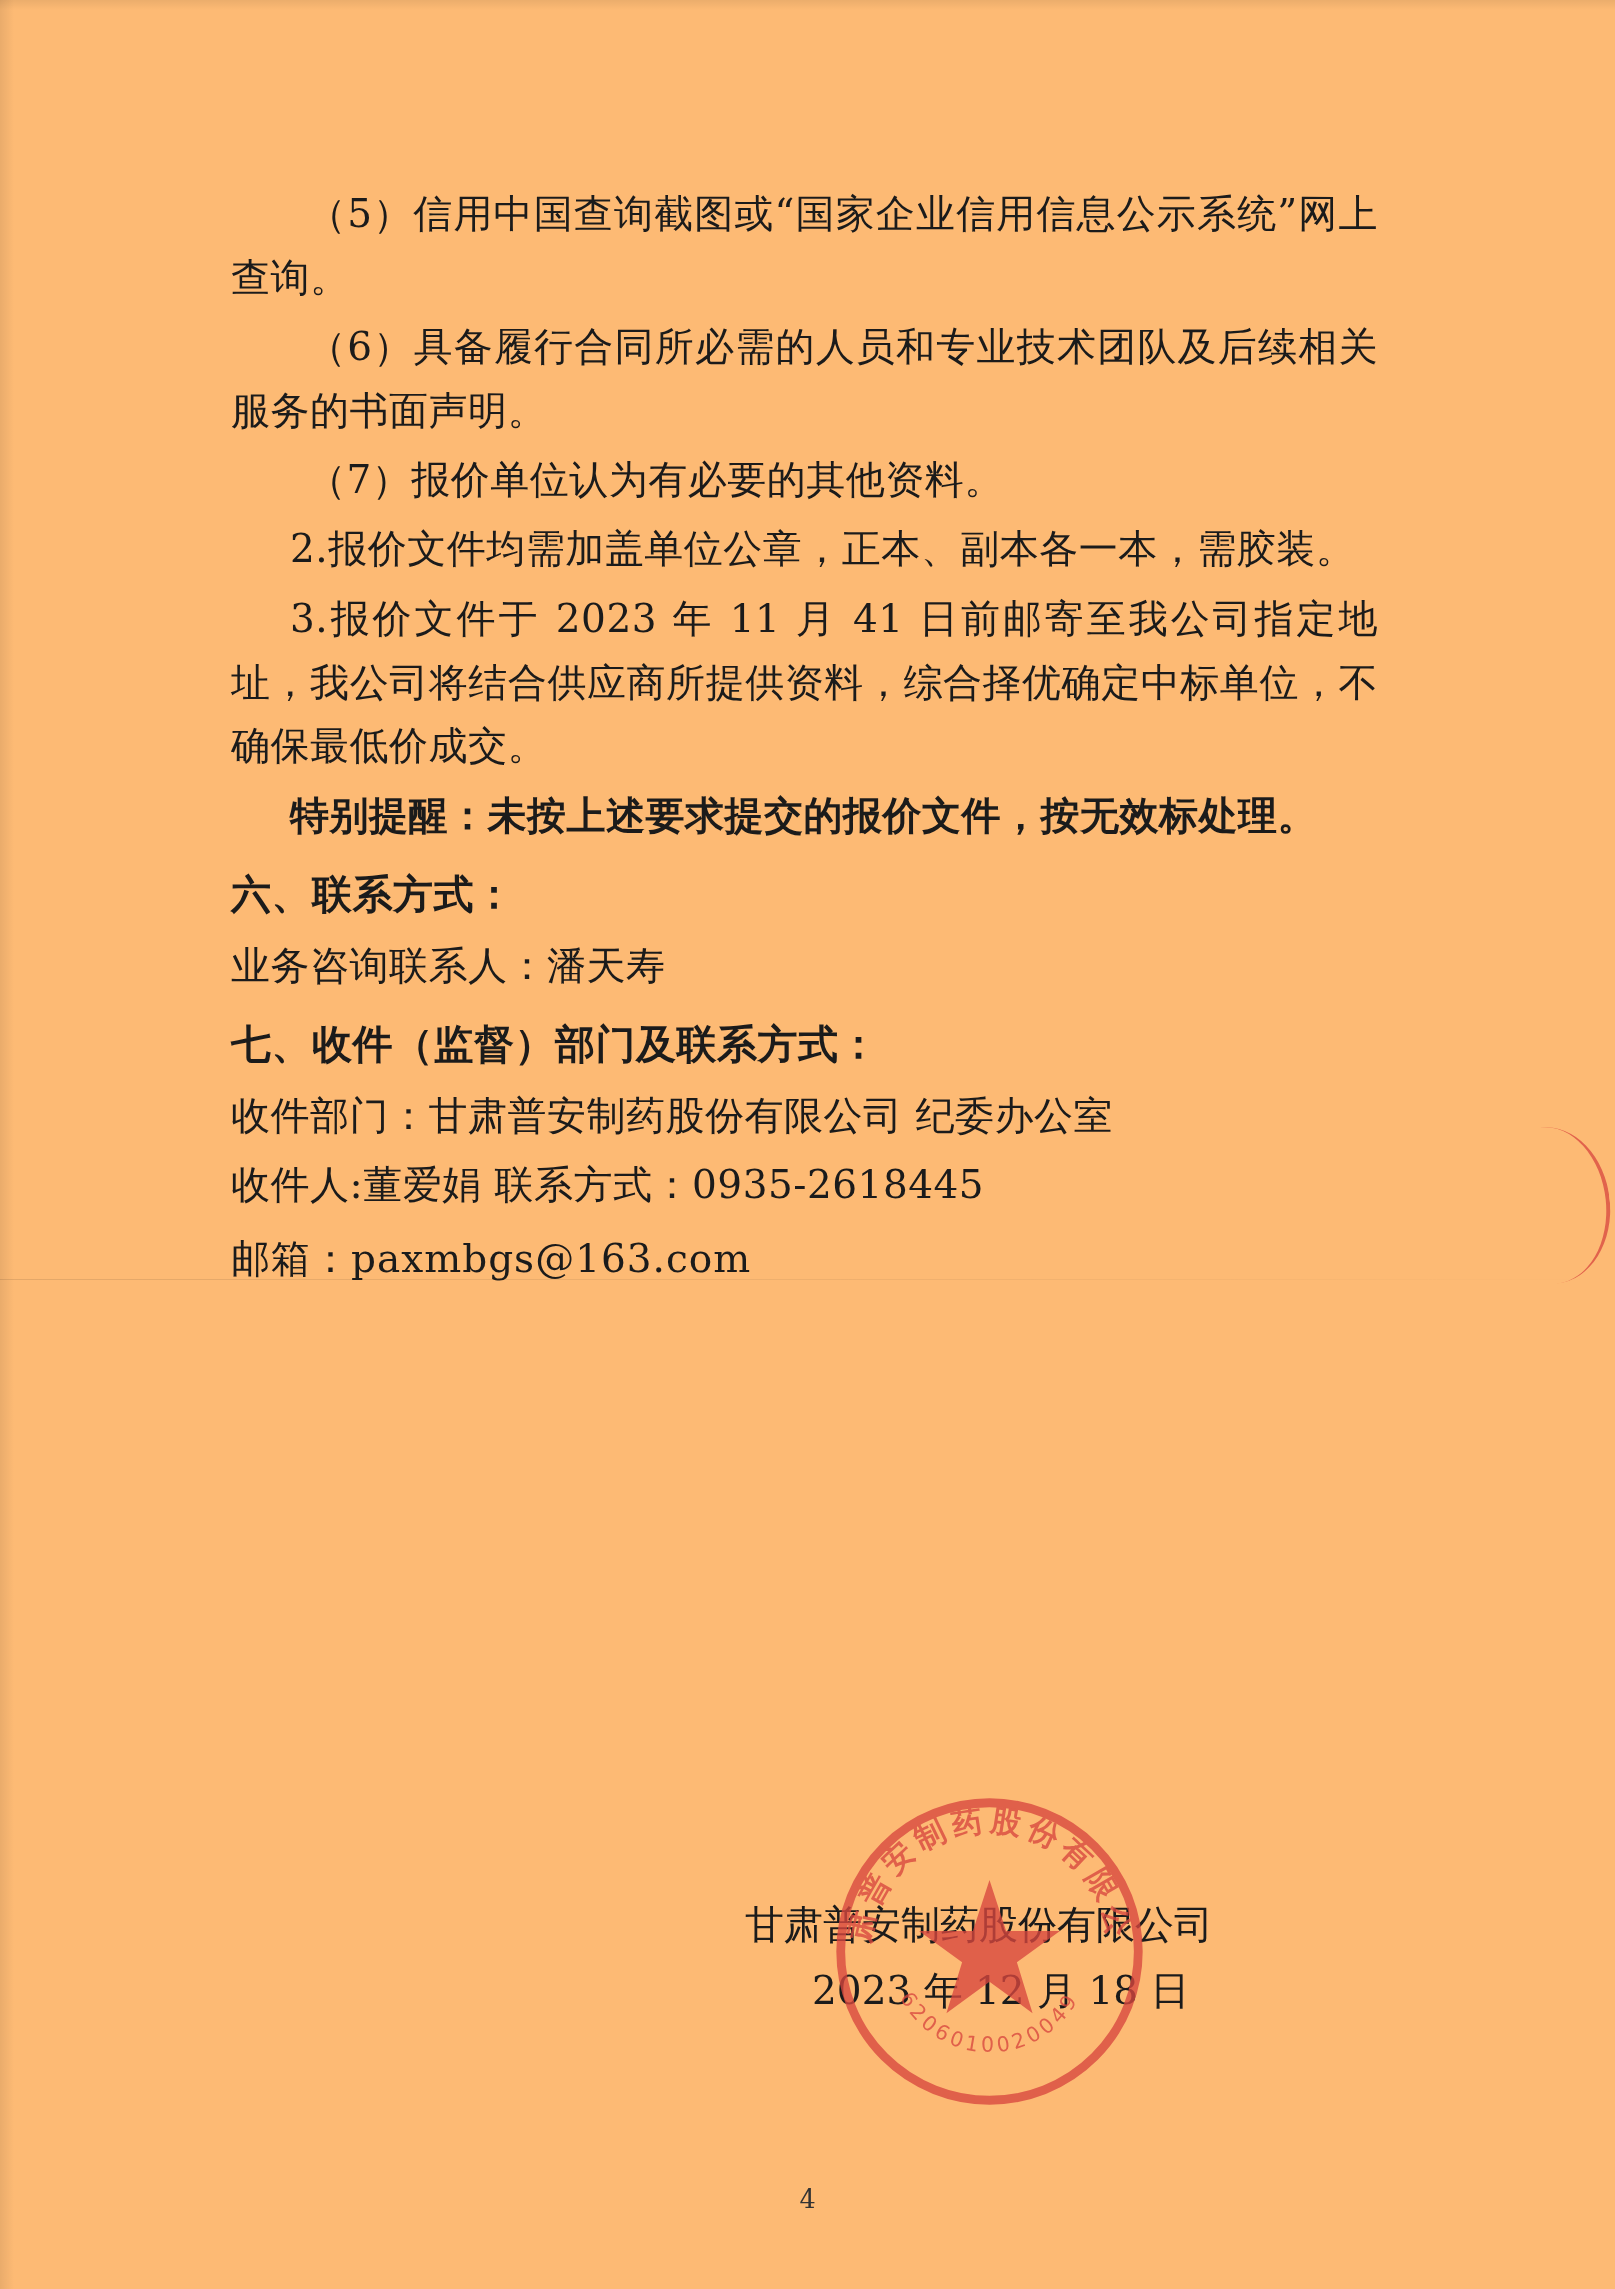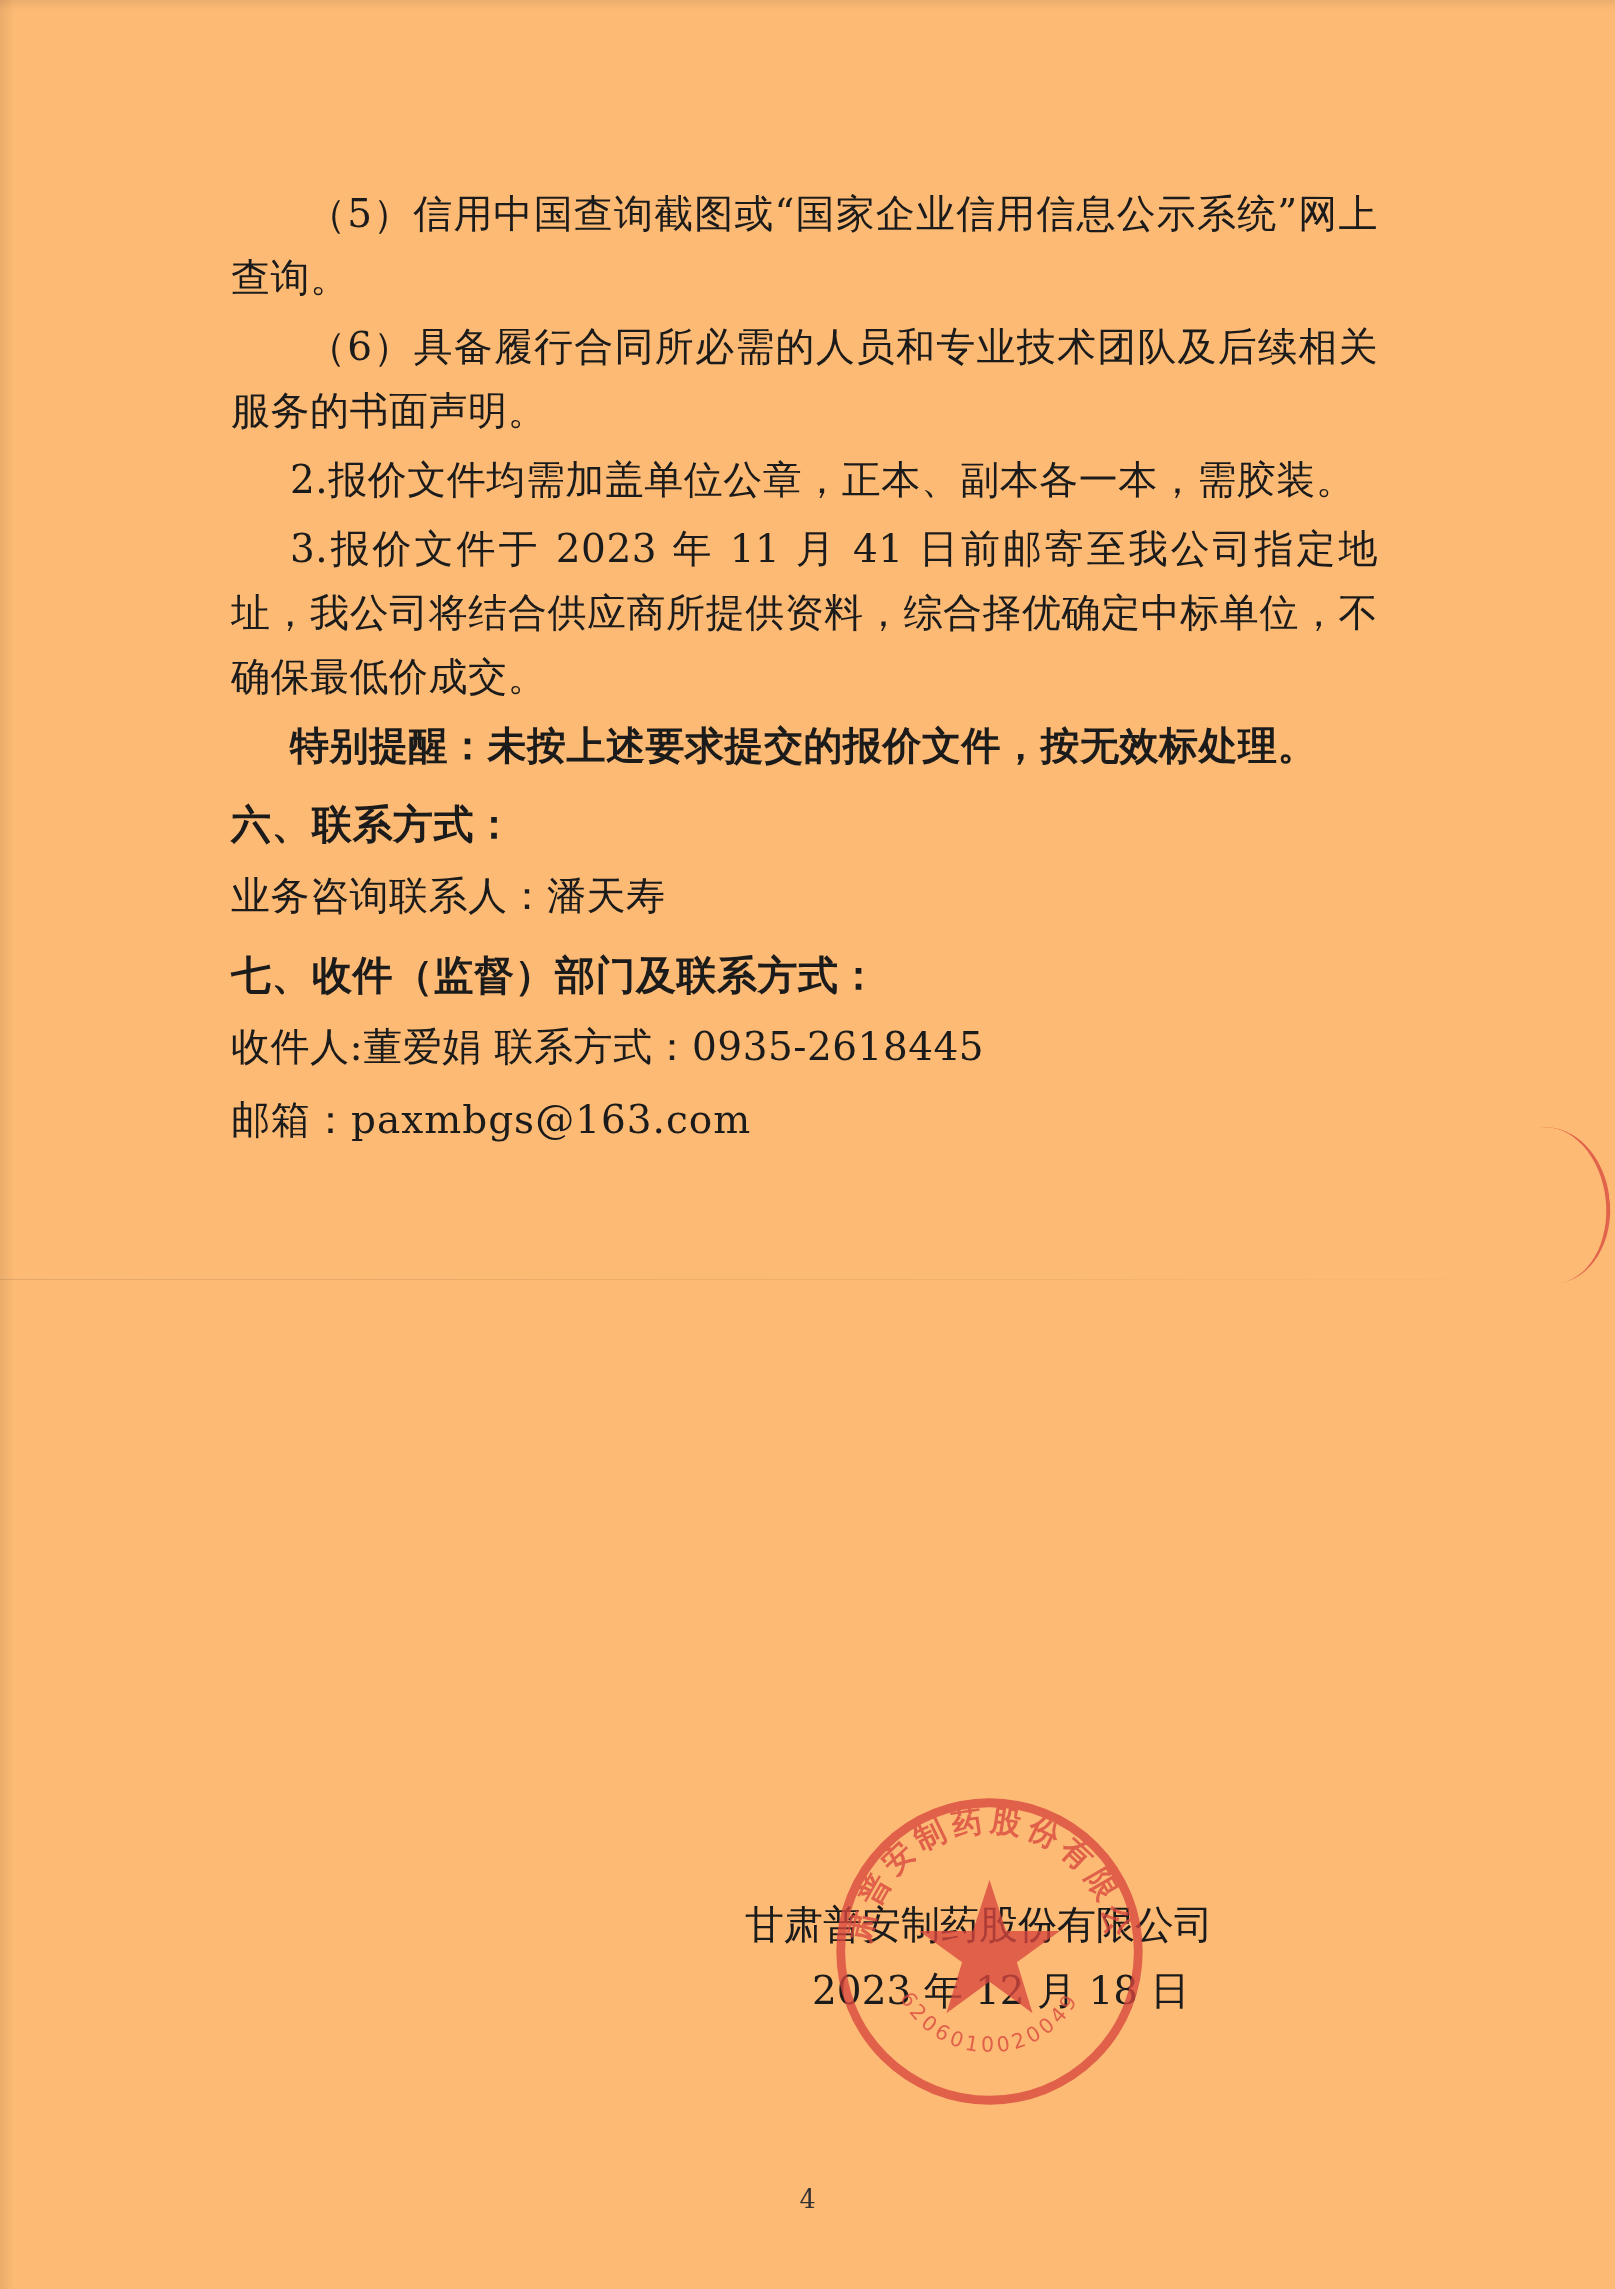--- a/index.html
+++ b/index.html
@@ -151,34 +151,36 @@
 
   <div class="edge-shadow-left"></div>
   <div class="edge-shadow-top"></div>
 
   <div class="content">
 
     <p class="indent">（5）信用中国查询截图或“国家企业信用信息公示系统”网上查询。</p>
 
     <p class="indent">（6）具备履行合同所必需的人员和专业技术团队及后续相关服务的书面声明。</p>
 
+    <p class="indent">（7）报价单位认为有必要的其他资料。</p>
 
     <p class="indent-sm">2.报价文件均需加盖单位公章，正本、副本各一本，需胶装。</p>
 
     <p class="indent-sm">3.报价文件于 2023 年 11 月 41 日前邮寄至我公司指定地址，我公司将结合供应商所提供资料，综合择优确定中标单位，不确保最低价成交。</p>
 
     <p class="indent-sm"><span class="bold">特别提醒：</span><span class="bold">未按上述要求提交的报价文件，按无效标处理。</span></p>
 
     <p class="heading">六、联系方式：</p>
 
     <p class="sub-line">业务咨询联系人：潘天寿</p>
 
 
     <p class="heading">七、收件（监督）部门及联系方式：</p>
 
+    <p class="sub-line">收件部门：甘肃普安制药股份有限公司  纪委办公室</p>
 
     <p class="sub-line">收件人:董爱娟    联系方式：0935-2618445</p>
 
 
     <p class="sub-line gap-top mono-ascii">邮箱：paxmbgs@163.com</p>
 
   </div>
 
   <div class="scan-arc"></div>
   <div class="crease"></div>

